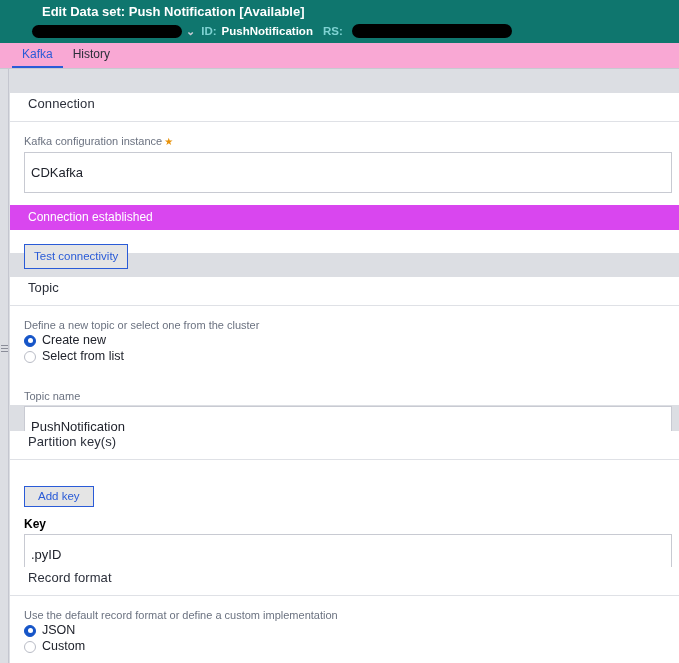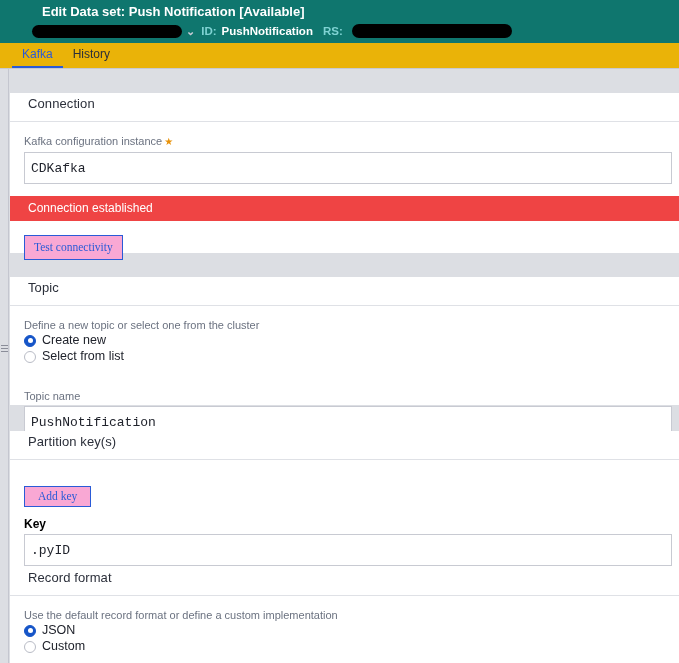--- a/index.html
+++ b/index.html
@@ -56,21 +56,21 @@
     display: inline-block;
     margin: 0 6px 0 4px;
     color: #c9cbd6;
     font-size: 11px;
   }
 
   
   .tabstrip {
     position: relative;
     width: 679px; height: 26px;
-    background: #eab308;
+    background: #f9a8d4;
     border-bottom: 1px solid #c7c9d1;
     display: flex;
     align-items: flex-end;
     padding-left: 12px;
   }
   .tab {
     font-size: 12px;
     color: #2b2f3a;
     padding: 3px 10px 4px 10px;
     line-height: 15px;
@@ -128,53 +128,53 @@
   .field-label {
     font-size: 11px;
     color: #6b7280;
     margin-bottom: 3px;
     line-height: 14px;
   }
   .req-star { color: #e8920a; font-size: 10px; margin-left: 2px; }
 
   .text-input {
     width: 648px;
-    height: 32px;
+    height: 41px;
     background: #ffffff;
     border: 1px solid #c8cad2;
     font-size: 13px;
     color: #20232c;
     padding: 0 6px;
     line-height: 22px;
-    font-family: Liberation Mono, monospace;
+    font-family: Liberation Sans, sans-serif;
   }
 
   .banner-success {
     margin-top: 12px;
     width: 669px;
     height: 25px;
     margin-left: -14px;
-    background: #ef4444;
+    background: #d946ef;
     color: #ffffff;
     font-size: 12px;
     line-height: 25px;
     padding-left: 18px;
   }
 
   .btn-outline {
     margin-top: 14px;
     display: inline-block;
-    background: #f9a8d4;
+    background: #e5e5e5;
     border: 1px solid #2a5bd7;
     color: #2a5bd7;
     font-size: 11.5px;
     line-height: 13px;
     padding: 5px 9px;
     cursor: pointer;
-    font-family: Liberation Serif, serif;
+    font-family: Liberation Sans, sans-serif;
   }
 
   .hint {
     font-size: 11px;
     color: #6b7280;
     line-height: 14px;
     margin-bottom: 1px;
   }
   .radio-row {
     display: flex; align-items: center;

